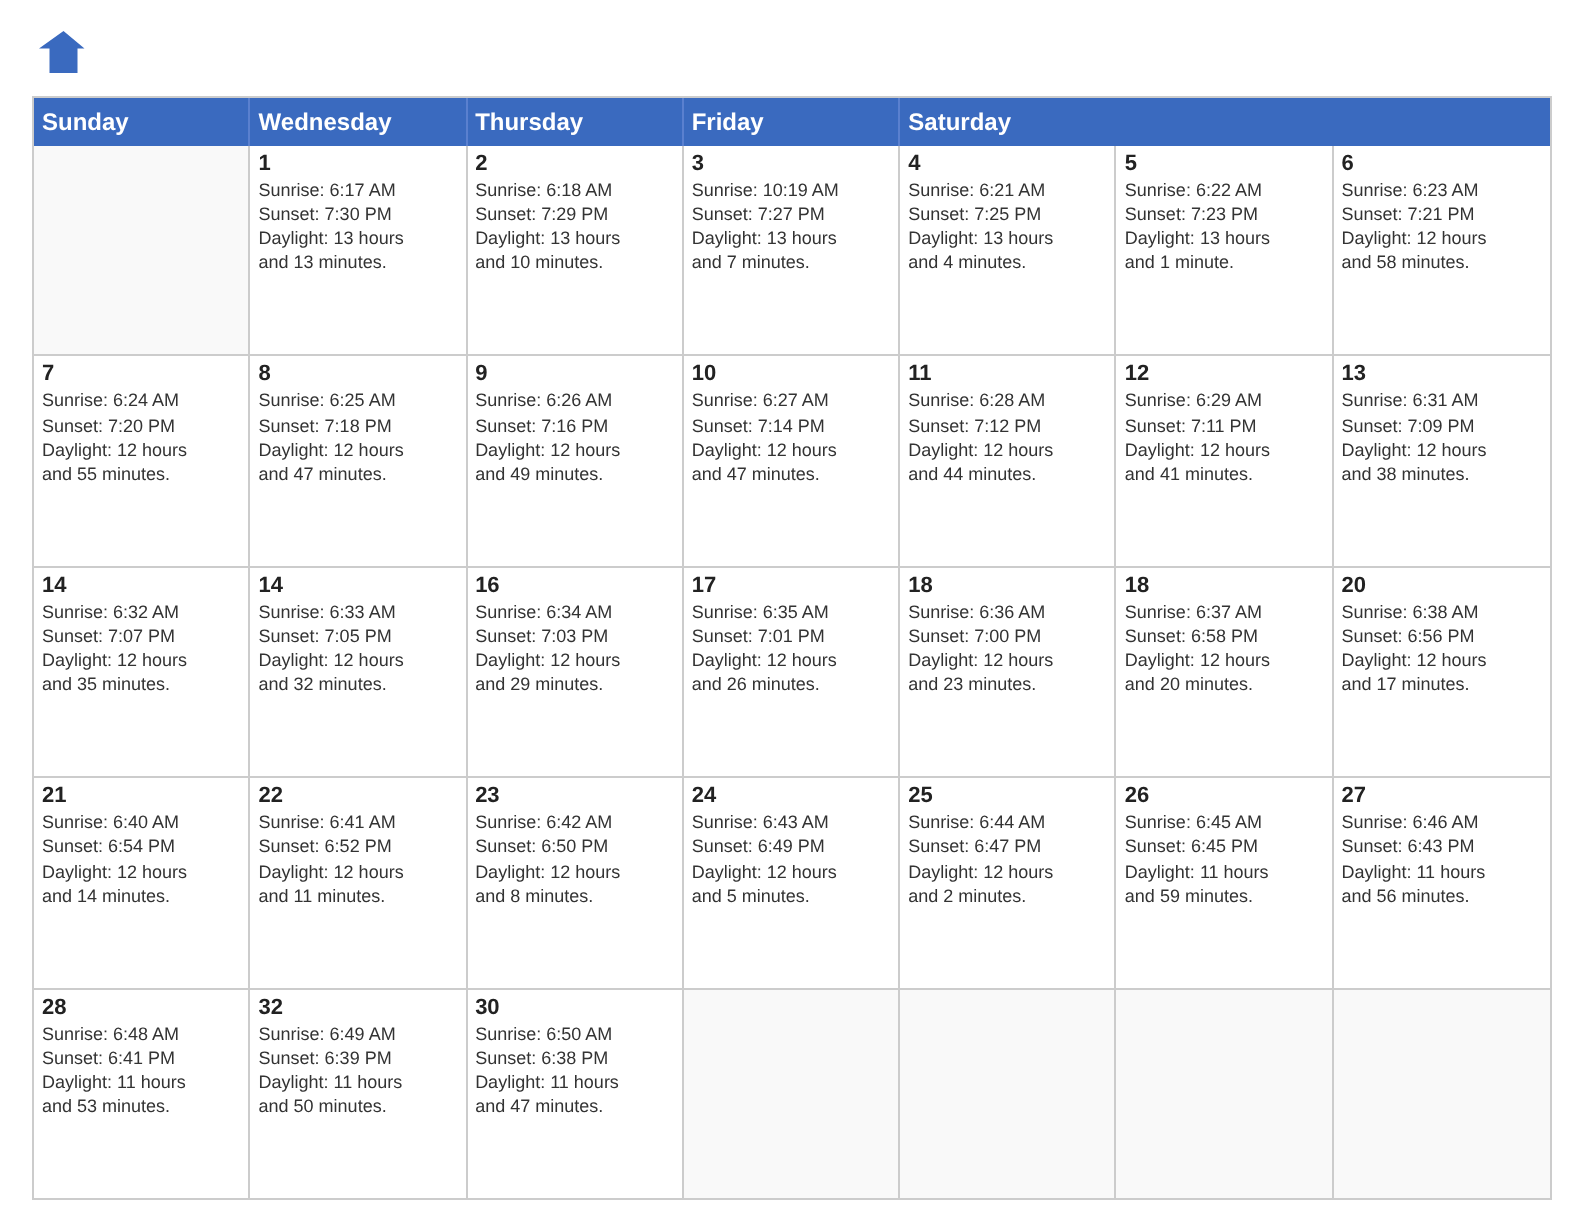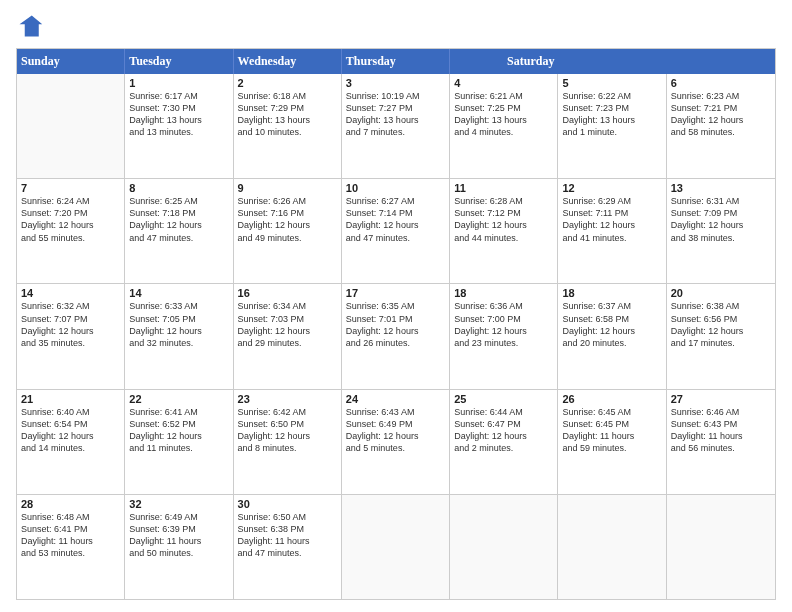--- a/index.html
+++ b/index.html
@@ -65,23 +65,22 @@
       grid-template-columns: repeat(7, 1fr);
       background: #3a6abf;
     }
     .cal-header-cell {
       color: #fff;
       font-size: 12px;
       font-weight: bold;
       padding: 5px 4px;
       text-align: left;
       border-right: 1px solid #5a80cf;
-      font-family: Liberation Serif, serif;
-    }
-    .cal-header-cell:last-child { border-right: none; text-align: right; }
+    }
+    .cal-header-cell:last-child { border-right: none; }
     .cal-body {
       flex: 1;
       display: flex;
       flex-direction: column;
     }
     .cal-week {
       display: grid;
       grid-template-columns: repeat(7, 1fr);
       flex: 1;
       border-bottom: 1px solid #ccc;
@@ -129,23 +128,23 @@
     </div>
     <div class="title-block">
       <h1></h1>
       <h2></h2>
     </div>
   </div>
 
   <div class="calendar">
     <div class="cal-header-row">
     <div class="cal-header-cell">Sunday</div>
-        <div class="cal-header-cell">Tuesday</div>
         <div class="cal-header-cell">Wednesday</div>
         <div class="cal-header-cell">Thursday</div>
+        <div class="cal-header-cell">Friday</div>
         <div class="cal-header-cell">Saturday</div>
       </div>
     <div class="cal-body">
     <div class="cal-week">
           <div class="cal-cell empty"></div>
           <div class="cal-cell">
             <span class="day-num">1</span>
             <span class="cell-line">Sunrise: 6:17 AM</span>
             <span class="cell-line">Sunset: 7:30 PM</span>
             <span class="cell-line">Daylight: 13 hours</span>

